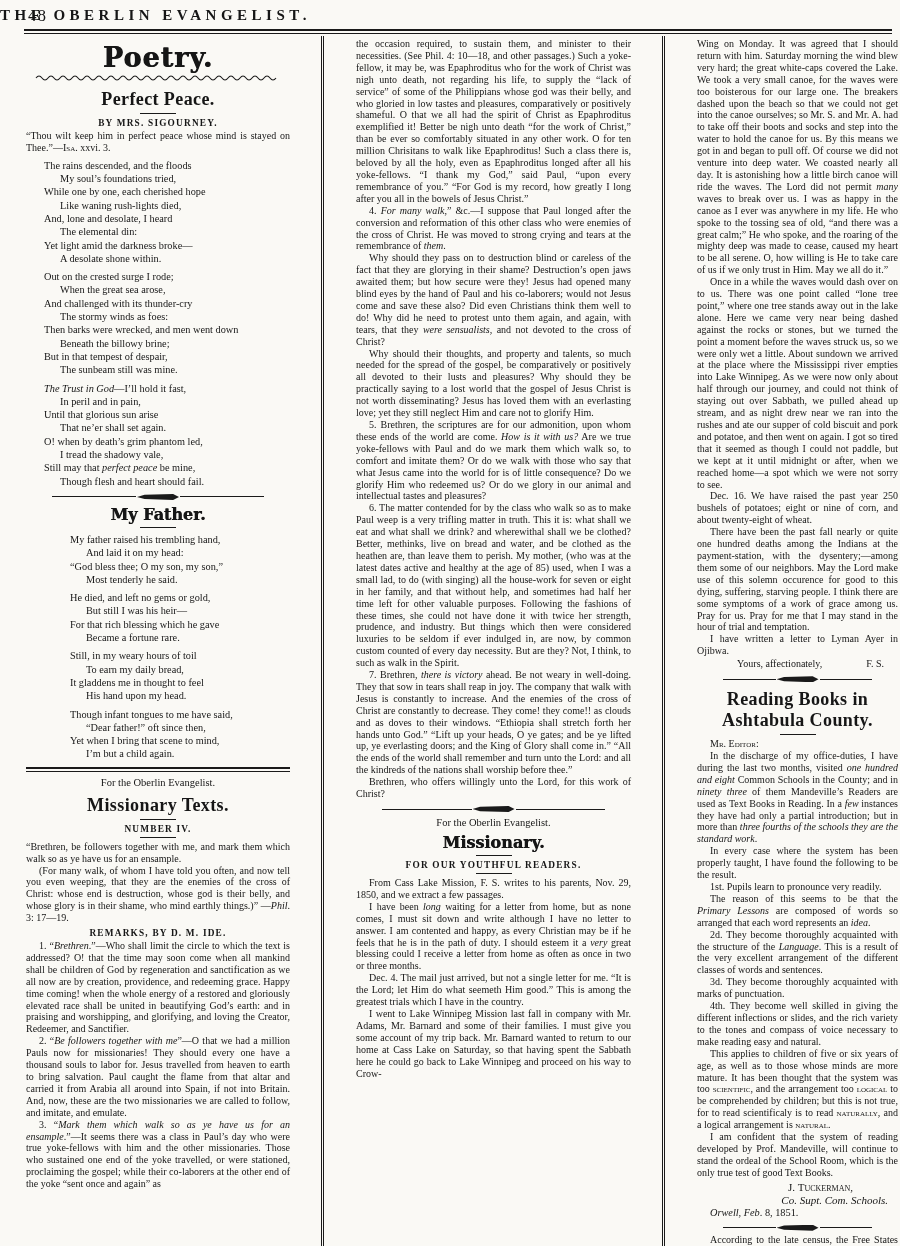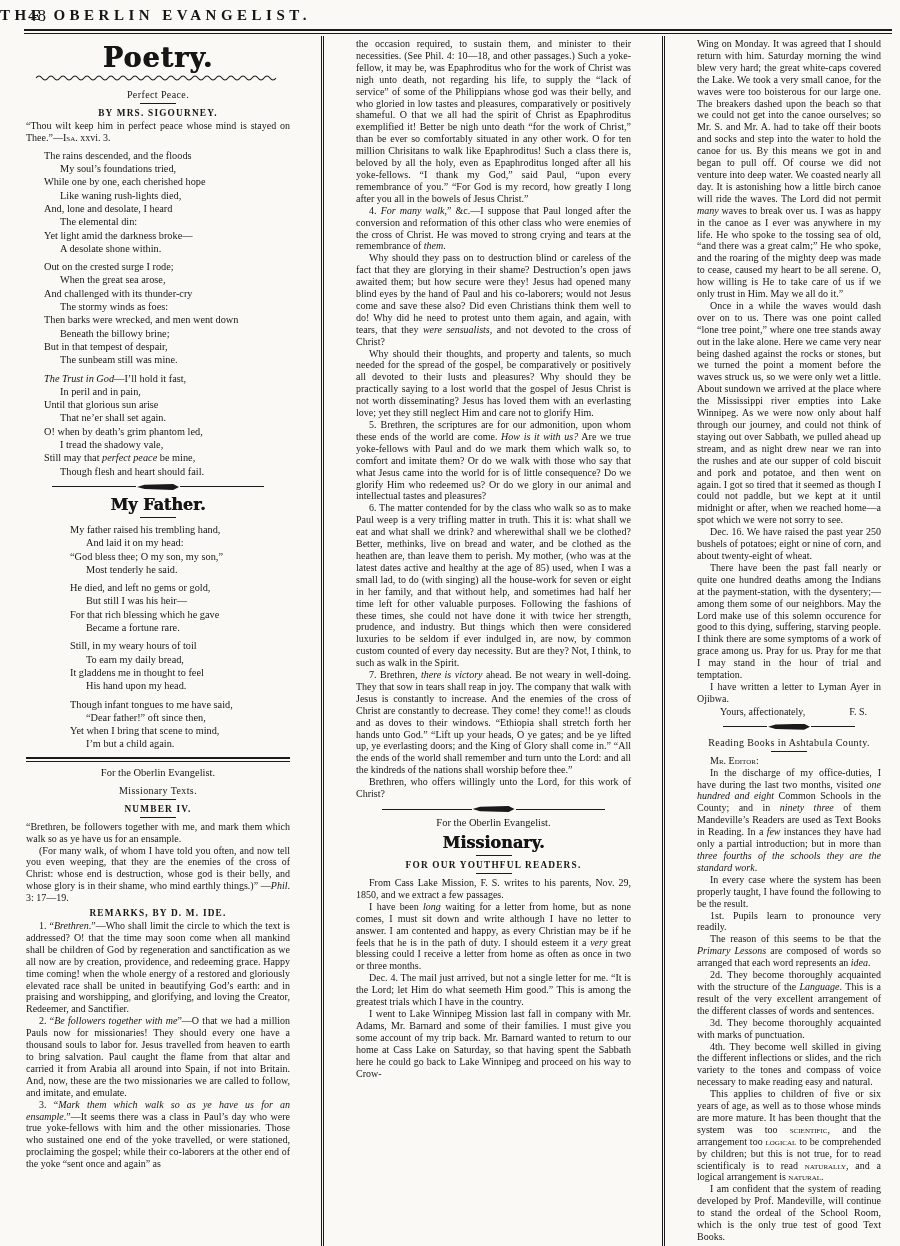--- a/index.html
+++ b/index.html
@@ -2,33 +2,33 @@
 <html><head>
 <meta charset="utf-8">
 <style>
   html,body{margin:0;padding:0;background:#e8e6e0;}
   .page{width:900px;height:1246px;background:#faf9f5;position:relative;overflow:hidden;
         font-family:"Liberation Serif",serif;color:#161616;box-sizing:border-box;}
   .hdr{position:relative;height:26px;}
   .pageno{position:absolute;left:28px;top:6px;font-size:17px;font-weight:normal;letter-spacing:1px;}
   .masthead{text-align:left;font-size:15px;font-weight:bold;letter-spacing:4.5px;padding-top:7px;}
   .hrule{margin:3px 8px 0 24px;height:2px;border-top:2px solid #1a1a1a;border-bottom:1px solid #1a1a1a;}
-  .cols{display:flex;margin:2px 17px 0 24px;height:1210px;overflow:hidden;gap:25px;}
+  .cols{display:flex;margin:2px 0 0 24px;height:1210px;overflow:hidden;gap:25px;}
   .col{overflow:hidden;box-sizing:border-box;}
   .col-left{width:272px;padding:2px 6px 0 2px;}
   .col-mid{width:288px;padding:2px 6px 0 7px;}
   .col-right{flex:1;padding:2px 2px 0 7px;}
   .vsep{width:0;border-left:3px double #1a1a1a;flex:none;}
   
   .p{font-size:10px;line-height:11.9px;text-align:justify;text-indent:13px;margin:0;}
   .p.noind{text-indent:0;}
   .gothic{font-size:27px;font-weight:bold;text-align:center;font-family:"DejaVu Serif",serif;
           margin:4px 0 0 0;letter-spacing:1px;text-shadow:0.6px 0 #161616;}
   .wavywrap{text-align:center;margin:1px 0 3px 0;line-height:0;}
-  .title{font-size:10px;font-weight:normal;text-align:center;margin:7px 0 0 0;letter-spacing:.4px;}
+  .title{font-size:18px;font-weight:bold;text-align:center;margin:7px 0 0 0;letter-spacing:.4px;}
   .gtitle{font-size:16px;font-weight:bold;text-align:center;margin:5px 0 0 0;
           font-family:"DejaVu Serif",serif;text-shadow:0.5px 0 #161616;}
   .schead{font-size:9.3px;font-weight:bold;text-align:center;letter-spacing:1.2px;margin:4px 0 2px 0;}
   .dedication{font-size:10.5px;text-align:center;margin:5px 0 0 0;}
   .srule{width:36px;height:0;border-top:1px solid #1a1a1a;margin:3px auto 3px auto;}
   .dblrule{height:2px;border-top:2px solid #1a1a1a;border-bottom:1px solid #1a1a1a;margin:6px 0 3px 0;}
   .adiv{display:flex;align-items:center;margin:6px 26px 3px 26px;}
   .adiv .l{flex:1;height:1px;background:#1a1a1a;}
   .adiv .s{width:42px;height:6px;background:#1a1a1a;margin:0 1px;flex:none;
            clip-path:polygon(0% 50%,18% 14%,86% 0%,100% 50%,86% 100%,18% 86%);}

